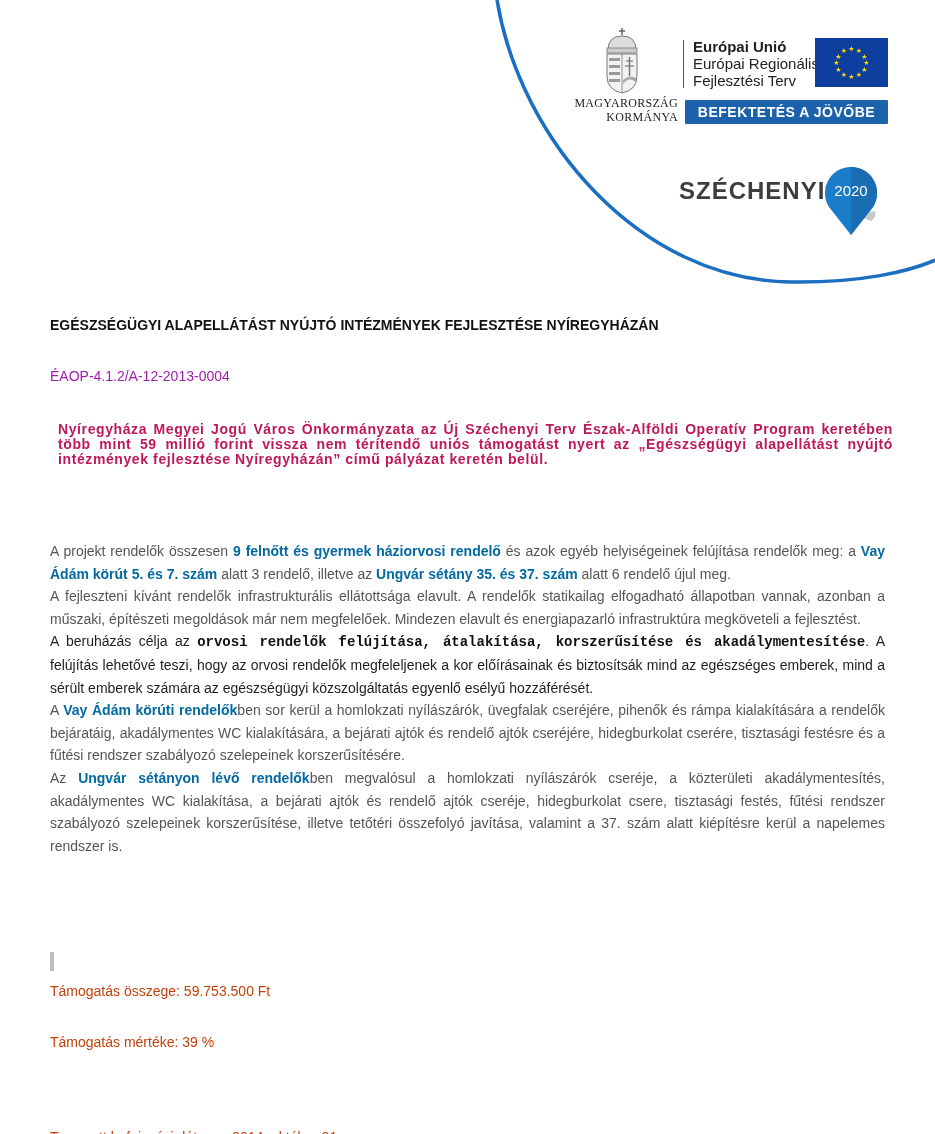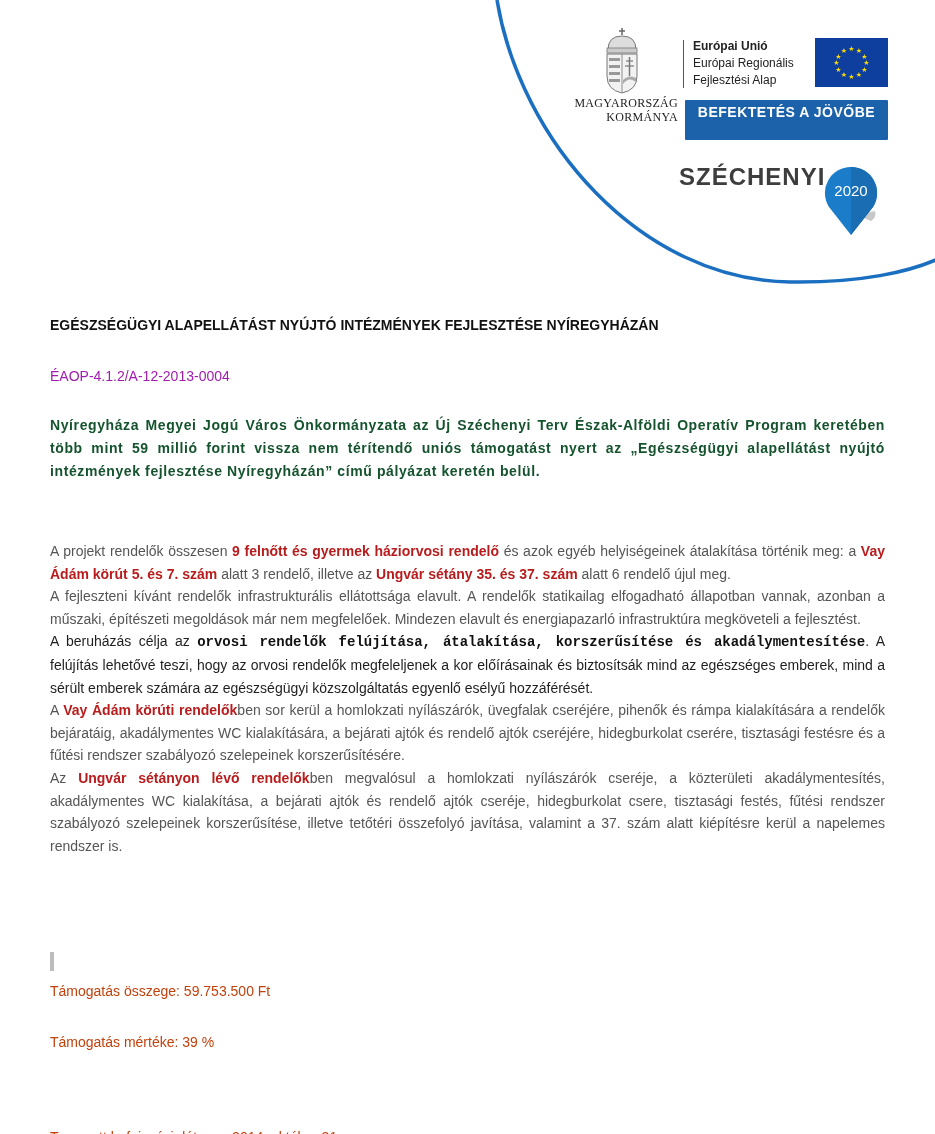--- a/index.html
+++ b/index.html
@@ -4,36 +4,36 @@
 <style>
   html, body { margin: 0; padding: 0; background: #ffffff; }
   body { width: 935px; height: 1134px; position: relative; overflow: hidden;
          font-family: "Liberation Sans", "DejaVu Sans", sans-serif; }
   .arc { position: absolute; left: 0; top: 0; width: 935px; height: 300px; pointer-events: none; }
   .logo-hu { position: absolute; left: 566px; top: 28px; width: 112px; text-align: right; }
   .coat { display: block; margin: 0 auto; }
   .hu-name { font-family: "Liberation Serif", "DejaVu Serif", serif; font-size: 12px; line-height: 14px;
              color: #222; letter-spacing: 0.3px; margin-top: 2px; text-transform: uppercase; }
   .eu-divider { position: absolute; left: 683px; top: 40px; width: 1px; height: 48px; background: #555; }
-  .eu-text { position: absolute; left: 693px; top: 38px; font-size: 12px; line-height: 17px; color: #222; }
+  .eu-text { position: absolute; left: 693px; top: 38px; font-size: 15px; line-height: 17px; color: #222; }
   .eu-text .b { font-weight: bold; }
   .eu-flag { position: absolute; left: 815px; top: 38px; width: 73px; height: 49px; background: #0e3f9e; }
-  .banner { position: absolute; left: 685px; top: 100px; width: 203px; height: 40px; background: #1b62ab;
+  .banner { position: absolute; left: 685px; top: 100px; width: 203px; height: 24px; background: #1b62ab;
             color: #fff; font-weight: bold; font-size: 14px; line-height: 24px; text-align: center; letter-spacing: 0.5px; border-radius: 1px; }
-  .szechenyi { position: absolute; left: 679px; top: 163px; font-size: 24px; font-weight: bold; color: #3d3d3d; letter-spacing: 1px; }
+  .szechenyi { position: absolute; left: 679px; top: 177px; font-size: 24px; font-weight: bold; color: #3d3d3d; letter-spacing: 1px; }
   .pin { position: absolute; left: 823px; top: 165px; width: 60px; height: 72px; }
   .content { position: absolute; left: 50px; top: 0; width: 835px; }
   .title { position: absolute; top: 317px; left: 0; font-size: 14px; font-weight: bold; color: #111; white-space: nowrap; }
   .code { position: absolute; top: 368px; left: 0; font-size: 14px; color: #a21caf; }
-  .intro { position: absolute; top: 414px; left: 0; width: 835px; font-size: 14px; font-weight: bold; color: #14532d;
-           line-height: 23px; text-align: justify; letter-spacing: 0.6px; margin: 0; }
+  .intro { position: absolute; top: 414px; left: 0; width: 835px; font-size: 14px; font-weight: bold; color: #be185d;
+           line-height: 15px; text-align: justify; letter-spacing: 0.6px; margin: 8px; }
   .body { position: absolute; top: 540px; left: 0; width: 835px; font-size: 14px; line-height: 22.6px;
           text-align: justify; color: #555; margin: 0; }
   .body p { margin: 0; }
-  .body b { color: #b91c1c; }
+  .body b { color: #0369a1; }
   .body .dark { color: #1e1e1e; }
   .body .dark b { color: #111; font-family: Liberation Mono, monospace; }
   .marker { position: absolute; left: 50px; top: 952px; width: 4px; height: 19px; background: #bdbdbd; }
   .facts { position: absolute; left: 50px; font-size: 14px; color: #c2410c; }
 </style>
 </head>
 <body>
 
 <svg class="arc" viewBox="0 0 935 300" width="935" height="300">
   <path d="M 497 0 C 520 140, 640 280, 790 282 C 860 283, 910 272, 940 258" fill="none" stroke="#1b6fc0" stroke-width="3.5"></path>
@@ -59,21 +59,21 @@
   <div class="hu-name">
     <div>Magyarország</div>
     <div>Kormánya</div>
   </div>
 </div>
 
 <div class="eu-divider"></div>
 <div class="eu-text">
   <div class="b">Európai Unió</div>
   <div>Európai Regionális</div>
-  <div>Fejlesztési Alap</div>
+  <div>Fejlesztési Terv</div>
 </div>
 <div class="eu-flag">
   <svg width="73" height="49" viewBox="0 0 73 49">
     <g fill="#ffdd00" font-size="7" text-anchor="middle" font-family="DejaVu Sans, sans-serif">
       <text x="36.5" y="13">★</text>
       <text x="44" y="15">★</text>
       <text x="49.5" y="20.5">★</text>
       <text x="51.5" y="27">★</text>
       <text x="49.5" y="33.5">★</text>
       <text x="44" y="39">★</text>
@@ -95,21 +95,21 @@
   <path d="M28 2 A26 26 0 0 1 50 42 L28 70 Z" fill="#1a6db3"></path>
   <text x="28" y="31" fill="#fff" font-size="15" text-anchor="middle" font-family="Liberation Sans, sans-serif">2020</text>
 </svg>
 
 <div class="content">
   <div class="title">EGÉSZSÉGÜGYI ALAPELLÁTÁST NYÚJTÓ INTÉZMÉNYEK FEJLESZTÉSE NYÍREGYHÁZÁN</div>
   <div class="code">ÉAOP-4.1.2/A-12-2013-0004</div>
   <p class="intro">Nyíregyháza Megyei Jogú Város Önkormányzata az Új Széchenyi Terv Észak-Alföldi Operatív Program keretében több mint 59 millió forint vissza nem térítendő uniós támogatást nyert az „Egészségügyi alapellátást nyújtó intézmények fejlesztése Nyíregyházán” című pályázat keretén belül.</p>
 
   <div class="body">
-    <p><span>A projekt rendelők összesen </span><b>9 felnőtt és gyermek háziorvosi rendelő</b><span> és azok egyéb helyiségeinek átalakítása történik meg: a </span><b>Vay Ádám körút 5. és 7. szám</b><span> alatt 3 rendelő, illetve az </span><b>Ungvár sétány 35. és 37. szám</b><span> alatt 6 rendelő újul meg.</span></p>
+    <p><span>A projekt rendelők összesen </span><b>9 felnőtt és gyermek háziorvosi rendelő</b><span> és azok egyéb helyiségeinek felújítása rendelők meg: a </span><b>Vay Ádám körút 5. és 7. szám</b><span> alatt 3 rendelő, illetve az </span><b>Ungvár sétány 35. és 37. szám</b><span> alatt 6 rendelő újul meg.</span></p>
     <p>A fejleszteni kívánt rendelők infrastrukturális ellátottsága elavult.  A rendelők statikailag elfogadható állapotban vannak, azonban a műszaki, építészeti megoldások már nem megfelelőek. Mindezen elavult és energiapazarló infrastruktúra megköveteli a fejlesztést.</p>
     <p class="dark"><span>A beruházás célja az </span><b>orvosi rendelők felújítása, átalakítása, korszerűsítése és akadálymentesítése</b><span>. A felújítás lehetővé teszi, hogy az orvosi rendelők megfeleljenek a kor előírásainak és biztosítsák mind az egészséges emberek, mind a sérült emberek számára az egészségügyi közszolgáltatás egyenlő esélyű hozzáférését.</span></p>
     <p><span>A </span><b>Vay Ádám körúti rendelők</b><span>ben sor kerül a homlokzati nyílászárók, üvegfalak cseréjére, pihenők és rámpa kialakítására a rendelők bejáratáig, akadálymentes WC kialakítására, a bejárati ajtók és rendelő ajtók cseréjére, hidegburkolat cserére, tisztasági festésre és a fűtési rendszer szabályozó szelepeinek korszerűsítésére.</span></p>
     <p><span>Az </span><b>Ungvár sétányon lévő rendelők</b><span>ben megvalósul a homlokzati nyílászárók cseréje, a közterületi akadálymentesítés, akadálymentes WC kialakítása, a bejárati ajtók és rendelő ajtók cseréje, hidegburkolat csere, tisztasági festés, fűtési rendszer szabályozó szelepeinek korszerűsítése, illetve tetőtéri összefolyó javítása, valamint a 37. szám alatt kiépítésre kerül a napelemes rendszer is.</span></p>
   </div>
 </div>
 
 <div class="marker"></div>
 
 <div class="facts" style="top:983px;">Támogatás összege: 59.753.500 Ft</div>

